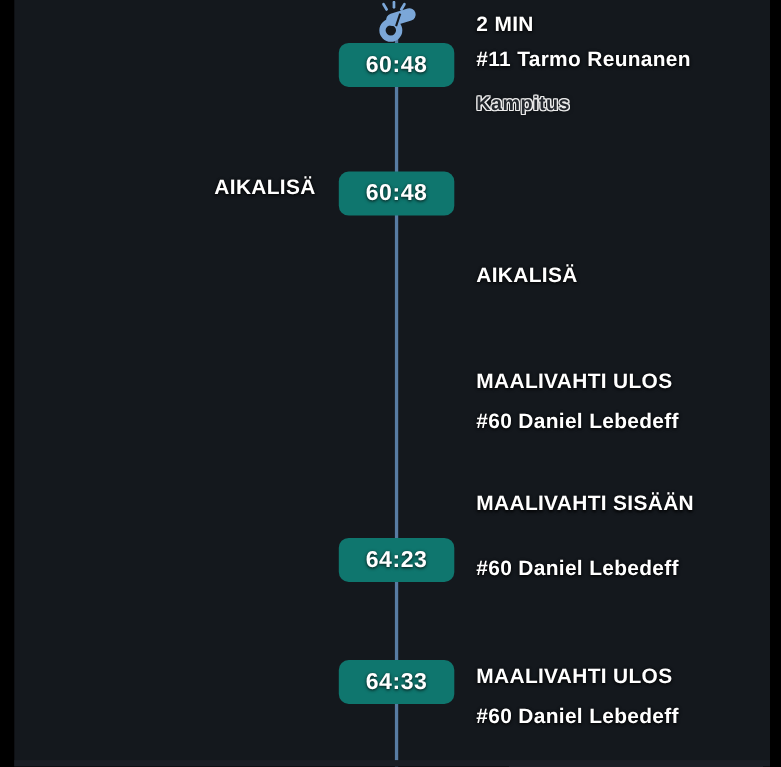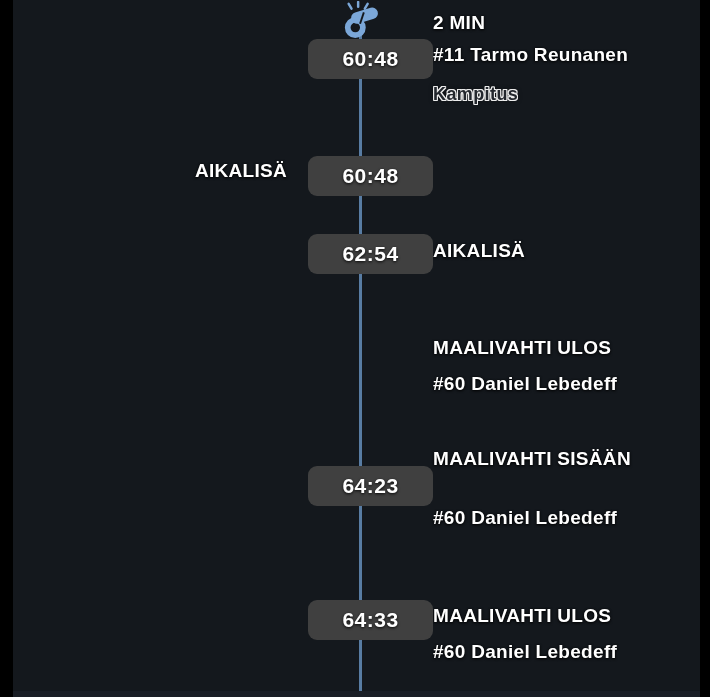--- a/index.html
+++ b/index.html
@@ -31,22 +31,22 @@
     background: #587ca3;
   }
   .whistle {
     position: absolute;
     left: 340px; top: 1px;
     width: 42px; height: 38px;
   }
   .time-badge {
     position: absolute;
     left: 308px;
-    width: 125px; height: 40px;
-    background: #404040;
+    width: 105px; height: 40px;
+    background: #0f766e;
     border-radius: 9px;
     display: flex;
     align-items: center;
     justify-content: center;
     z-index: 3;
     cursor: pointer;
   }
   .time-badge span {
     color: #ffffff;
     font-size: 21px;
@@ -106,29 +106,26 @@
   </div>
   <div class="txt right" style="top:12px">2 MIN</div>
   <div class="txt right" style="top:44px">#11 Tarmo Reunanen</div>
   <div class="txt right reason" style="top:84px">Kampitus</div>
 
   <div class="txt left-label" style="top:160px">AIKALISÄ</div>
   <div class="time-badge" style="top:156px">
     <span>60:48</span>
   </div>
 
-  <div class="time-badge" style="top:234px">
-    <span>62:54</span>
-  </div>
   <div class="txt right" style="top:240px">AIKALISÄ</div>
 
   <div class="txt right" style="top:337px">MAALIVAHTI ULOS</div>
   <div class="txt right" style="top:373px">#60 Daniel Lebedeff</div>
 
-  <div class="time-badge" style="top:466px">
+  <div class="time-badge" style="top:489px">
     <span>64:23</span>
   </div>
   <div class="txt right" style="top:448px">MAALIVAHTI SISÄÄN</div>
   <div class="txt right" style="top:507px">#60 Daniel Lebedeff</div>
 
   <div class="time-badge" style="top:600px">
     <span>64:33</span>
   </div>
   <div class="txt right" style="top:605px">MAALIVAHTI ULOS</div>
   <div class="txt right" style="top:641px">#60 Daniel Lebedeff</div>

